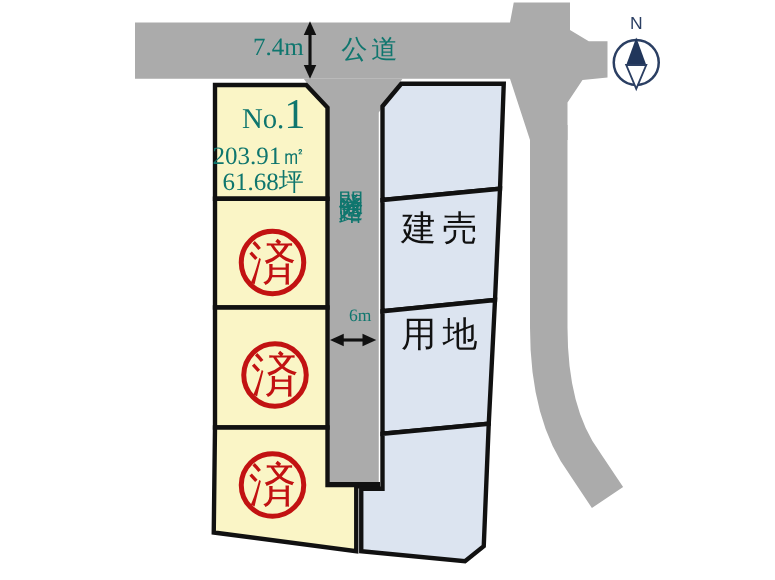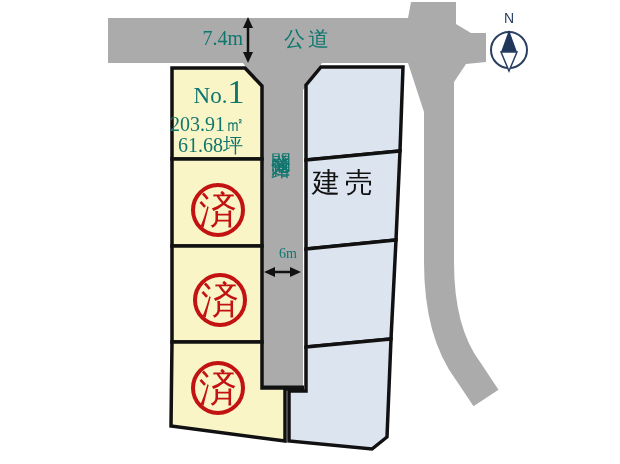--- a/index.html
+++ b/index.html
@@ -4,34 +4,34 @@
 <style>
   html,body{margin:0;padding:0;background:#ffffff;}
   .canvas{
     position:relative;width:620px;height:464px;background:#ffffff;overflow:hidden;
     font-family:"DejaVu Serif","Liberation Serif",serif;
   }
   .canvas svg{position:absolute;left:0;top:0;}
   .ovl{position:absolute;color:#0f766e;white-space:nowrap;}
   .jp{font-family:"DejaVu Serif","Liberation Serif",serif;}
   .num{font-family:"Liberation Serif","DejaVu Serif",serif;}
-  .road-label-top{left:284px;top:25px;font-size:21px;letter-spacing:3px;}
+  .road-label-top{left:273px;top:25px;font-size:21px;letter-spacing:3px;}
   .dim-74{left:193px;top:27px;width:50px;font-size:20px;text-align:right;}
   .dim-6{left:271px;top:246px;width:26px;font-size:14px;text-align:right;}
   .dev-road-label{
     left:270px;top:137px;font-size:20px;line-height:1.12;
     writing-mode:vertical-rl;text-orientation:upright;letter-spacing:2px;
   }
   .no1{left:172px;top:75px;width:94px;display:flex;justify-content:center;align-items:baseline;}
   .no1 .prefix{font-size:23px;}
   .no1 .digit{font-size:34px;line-height:1;}
   .area1{left:170px;top:111px;width:94px;font-size:20px;}
   .tsubo1{left:170px;top:132px;width:81px;font-size:20px;text-align:center;}
   .sale-label{position:absolute;left:312px;width:84px;font-size:28px;letter-spacing:5px;
-    color:#111;height:30px;line-height:30px;}
+    text-align:center;color:#111;height:30px;line-height:30px;}
   .sl1{top:168px;} .sl2{top:208px;} .sl3{top:253px;}
   .stamp{
     position:absolute;width:46px;height:46px;border:4px solid #C21212;border-radius:50%;
     color:#C21212;font-size:38px;line-height:46px;text-align:center;background:transparent;
   }
   .st1{left:191px;top:183px;} .st2{left:193px;top:273px;} .st3{left:191px;top:361px;}
   .north-label{left:500px;top:10px;width:18px;text-align:center;font-size:14px;color:#2B3F63;
     font-family:"Liberation Sans","DejaVu Sans",sans-serif;}
 </style>
 </head>
@@ -85,19 +85,20 @@
   <div class="ovl num dim-6">6m</div>
 
   <div class="ovl num no1">
     <span class="prefix">No.</span>
       <span class="digit">1</span>
   </div>
   <div class="ovl num area1">203.91㎡</div>
   <div class="ovl num tsubo1">61.68坪</div>
 
   <div class="sale-label jp sl1">建売</div>
+  <div class="sale-label jp sl3">用地</div>
 
   <div class="stamp jp st1">済</div>
   <div class="stamp jp st2">済</div>
   <div class="stamp jp st3">済</div>
 
   <div class="ovl north-label">N</div>
 </div>
 
 </body></html>

